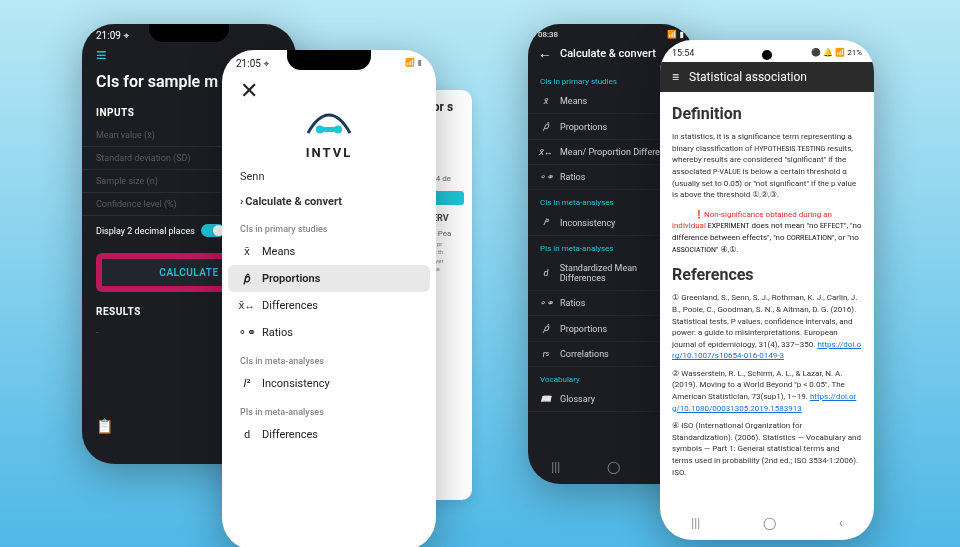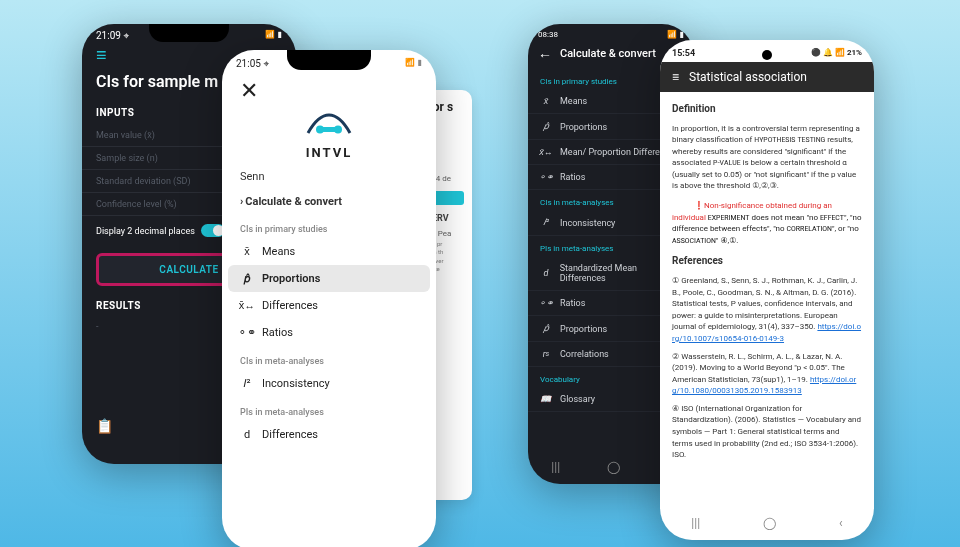--- a/index.html
+++ b/index.html
@@ -5,29 +5,29 @@
   * { box-sizing: border-box; margin: 0; padding: 0; font-family: -apple-system, BlinkMacSystemFont, "Segoe UI", Roboto, sans-serif; }
   body { width: 960px; height: 547px; background: linear-gradient(180deg, #b8e8f5 0%, #4fb8e6 100%); overflow: hidden; position: relative; }
 
   .phone { position: absolute; border-radius: 32px; overflow: hidden; box-shadow: 0 10px 40px rgba(0,0,0,0.3); }
   .notch { position: absolute; top: 0; left: 50%; transform: translateX(-50%); background: #000; border-radius: 0 0 14px 14px; z-index: 10; }
   .punch { position: absolute; top: 10px; left: 50%; transform: translateX(-50%); width: 10px; height: 10px; background: #000; border-radius: 50%; z-index: 10; }
 
   
   .phone1 { left: 82px; top: 24px; width: 214px; height: 440px; background: #1b1d23; color: #d0d3d8; }
   .phone1 .notch { width: 80px; height: 18px; }
-  .phone1 .status { display: flex; justify-content: space-between; padding: 6px 14px 0; font-size: 10px; color: #fff; gap: 32px; }
+  .phone1 .status { display: flex; justify-content: flex-start; padding: 6px 14px 0; font-size: 10px; color: #fff; gap: 32px; }
   .phone1 .burger { color: #1fc4d6; font-size: 18px; padding: 2px 14px; }
   .phone1 h1 { color: #fff; font-size: 16px; font-weight: 600; padding: 4px 14px 10px; }
   .phone1 .sect { font-size: 10px; font-weight: 700; letter-spacing: 0.5px; color: #fff; padding: 6px 14px; }
   .phone1 .field { font-size: 9px; color: #555b66; padding: 6px 14px; border-bottom: 1px solid #2a2d35; }
   .phone1 .switchrow { display: flex; align-items: center; gap: 6px; font-size: 9px; color: #fff; padding: 8px 14px; }
   .phone1 .toggle { width: 24px; height: 13px; background: #1fc4d6; border-radius: 7px; position: relative; }
   .phone1 .toggle::after { content:""; position:absolute; right:1px; top:1px; width:11px; height:11px; background:#fff; border-radius:50%; }
-  .phone1 .calc { margin: 8px 14px; padding: 8px; background: #22252d; border: 3px solid #be185d; color: #1fc4d6; text-align: center; border-radius: 6px; font-size: 10px; font-weight: 600; letter-spacing: 0.5px; }
+  .phone1 .calc { margin: 8px 14px; padding: 8px; background: #22252d; border: 6px solid #be185d; color: #1fc4d6; text-align: center; border-radius: 6px; font-size: 10px; font-weight: 600; letter-spacing: 0.5px; }
   .phone1 .res { font-size: 9px; color: #555b66; padding: 4px 14px; }
   .phone1 .clip { position: absolute; bottom: 30px; left: 14px; color: #1fc4d6; font-size: 14px; }
 
   
   .phone2 { left: 222px; top: 50px; width: 214px; height: 500px; background: #fff; color: #222; }
   .phone2 .notch { width: 84px; height: 20px; }
   .phone2 .status { display: flex; justify-content: space-between; padding: 8px 14px 4px; font-size: 10px; }
   .phone2 .status .r { color: #888; }
   .phone2 .close { font-size: 22px; font-weight: 300; padding: 4px 18px; }
   .phone2 .logo { text-align: center; padding: 6px 0 4px; }
@@ -55,24 +55,24 @@
   .phone3 .hdr { display:flex; align-items:center; gap:8px; padding: 4px 10px 8px; color:#fff; font-size: 11px; font-weight:500;}
   .phone3 .arrow { font-size: 14px; }
   .phone3 .grp { font-size: 8px; color: #1fc4d6; padding: 8px 12px 3px; }
   .phone3 .item { display:flex; align-items:center; gap:8px; font-size: 9px; padding: 7px 12px; border-bottom: 1px solid #24272f; }
   .phone3 .icn { width: 12px; display:inline-flex; justify-content:center; font-size:9px; font-style:italic;}
   .phone3 .navbar { position:absolute; bottom:6px; left:0; right:0; display:flex; justify-content:space-around; color:#888; font-size:12px; padding: 4px 0;}
 
   
   .phone4 { left: 660px; top: 40px; width: 214px; height: 500px; background: #fff; color: #222; }
   .phone4 .punch { top: 10px; }
-  .phone4 .status { display:flex; justify-content:space-between; padding: 8px 12px 4px; font-size: 9px; font-weight: bold; }
+  .phone4 .status { display:flex; justify-content:space-between; padding: 8px 12px 4px; font-size: 9px; }
   .phone4 .tbar { background: #2b2b2b; color:#fff; display:flex; align-items:center; gap:10px; padding: 8px 12px; font-size: 12px; }
   .phone4 .content { padding: 10px 12px; font-size: 8px; line-height: 1.45; color: #333; }
-  .phone4 h2 { font-size: 10px; font-weight: 700; margin-bottom: 6px; }
+  .phone4 h2 { font-size: 16px; font-weight: 700; margin-bottom: 6px; }
   .phone4 .para { margin-bottom: 8px; }
   .phone4 .warn { color: #222;}
   .phone4 .warn .ex { color: #e03030; margin-left: 22px; }
   .phone4 .sc { font-variant: small-caps; text-decoration-style: dotted; }
   .phone4 .refs p { margin-bottom: 6px; }
   .phone4 .doi { color: #1a6fd6; text-decoration: underline; word-break: break-all; }
   .phone4 .navbar { position:absolute; bottom:6px; left:0; right:0; display:flex; justify-content:space-around; color:#888; font-size:12px; padding: 4px 0;}
 
   .sig { font-size:8px; }
 </style>
@@ -82,22 +82,22 @@
 <div class="phone phone1">
   <div class="notch"></div>
   <div class="status">
     <span>21:09 ⌖</span>
     <span class="sig">📶 ▮</span>
   </div>
   <div class="burger">≡</div>
   <h1>CIs for sample m</h1>
   <div class="sect">INPUTS</div>
   <div class="field">Mean value (x̄)</div>
+  <div class="field">Standard deviation (SD)</div>
   <div class="field">Sample size (n)</div>
-  <div class="field">Standard deviation (SD)</div>
   <div class="field">Confidence level (%)</div>
   <div class="switchrow">
     <span>Display 2 decimal places</span>
     <span class="toggle"></span>
   </div>
   <div class="calc">CALCULATE</div>
   <div class="sect">RESULTS</div>
   <div class="res">-</div>
   <div class="clip">📋</div>
 </div>
@@ -237,21 +237,21 @@
     <span>15:54</span>
     <span class="sig">⚫ 🔔 📶 21%</span>
   </div>
   <div class="tbar">
     <span>≡</span>
     <span>Statistical association</span>
   </div>
   <div class="content">
     <h2>Definition</h2>
     <p class="para">
-      <span>In proportion, it is a controversial term representing a binary classification of </span><span class="sc">hypothesis testing</span><span> results, whereby results are considered "significant" if the associated </span><span class="sc">p-value</span><span> is below a certain threshold α (usually set to 0.05) or "not significant" if the p value is above the threshold ①,②,③.</span>
+      <span>In statistics, it is a significance term representing a binary classification of </span><span class="sc">hypothesis testing</span><span> results, whereby results are considered "significant" if the associated </span><span class="sc">p-value</span><span> is below a certain threshold α (usually set to 0.05) or "not significant" if the p value is above the threshold ①,②,③.</span>
     </p>
     <p class="para warn">
       <span class="ex">❗Non-significance obtained during an individual </span><span class="sc">experiment</span><span> does not mean "no </span><span class="sc">effect</span><span>", "no difference between effects", "no </span><span class="sc">correlation</span><span>", or "no </span><span class="sc">association</span><span>" ④,①.</span>
     </p>
     <h2>References</h2>
     <div class="refs">
       <p><span>① Greenland, S., Senn, S. J., Rothman, K. J., Carlin, J. B., Poole, C., Goodman, S. N., &amp; Altman, D. G. (2016). Statistical tests, P values, confidence intervals, and power: a guide to misinterpretations. European journal of epidemiology, 31(4), 337–350.</span> <span class="doi">https://doi.org/10.1007/s10654-016-0149-3</span></p>
       <p><span>② Wasserstein, R. L., Schirm, A. L., &amp; Lazar, N. A. (2019). Moving to a World Beyond "p &lt; 0.05". The American Statistician, 73(sup1), 1–19.</span> <span class="doi">https://doi.org/10.1080/00031305.2019.1583913</span></p>
       <p><span>④ ISO (International Organization for Standardization). (2006). Statistics — Vocabulary and symbols — Part 1: General statistical terms and terms used in probability (2nd ed.; ISO 3534-1:2006). ISO.</span></p>
     </div>

